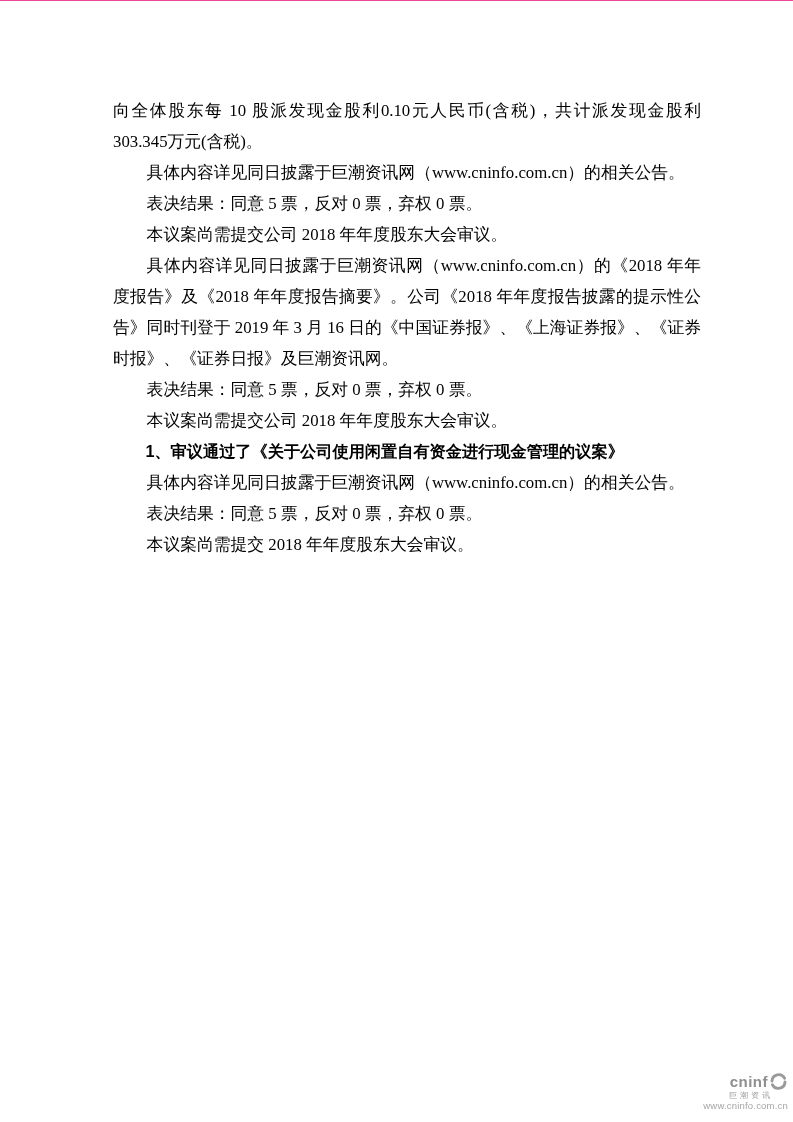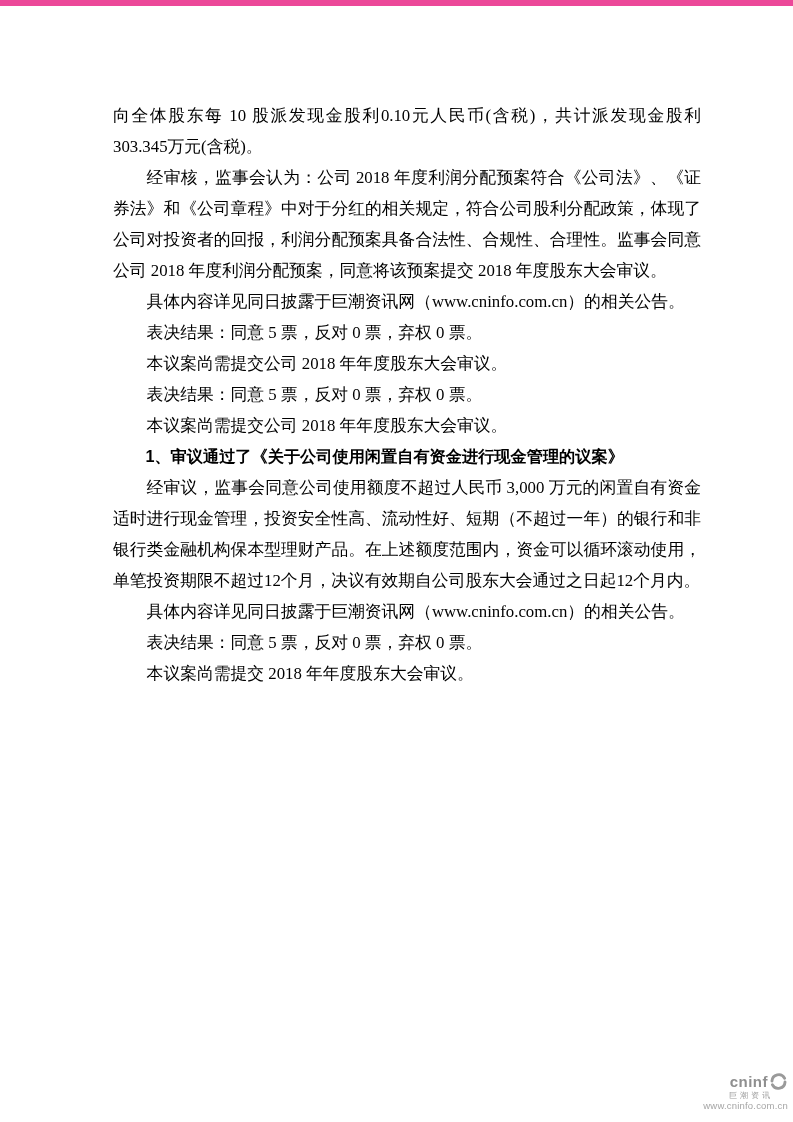--- a/index.html
+++ b/index.html
@@ -6,21 +6,21 @@
   body {
     width: 793px; height: 1122px;
     background: #ffffff;
     font-family: "Liberation Serif", "DejaVu Serif", serif;
     position: relative;
     overflow: hidden;
   }
   .page {
     position: absolute; inset: 0;
     background: #ffffff;
-    border-top: 6px solid #ec4899;
+    border-top: 1px solid #ec4899;
     padding-left: 28px;
   }
   .content {
     position: absolute;
     left: 113px; top: 94px;
     width: 588px;
     font-size: 16.8px;
     line-height: 31px;
     color: #000000;
     text-align: justify;
@@ -65,28 +65,27 @@
     letter-spacing: 0.2px;
   }
 </style>
 </head>
 <body>
 
 <div class="page">
 
   <div class="content" id="doc-body">
       <p class="body">向全体股东每 10 股派发现金股利0.10元人民币(含税)，共计派发现金股利303.345万元(含税)。</p>
-      <p class="body indent">经审核，监事会认为：公司 2018 年度利润分配预案符合《公司法》、《证券法》和《公司章程》中对于分红的相关规定，符合公司股利分配政策，体现了公司对投资者的回报，利润分配预案具备合法性、合规性、合理性。监事会同意公司 2018 年度利润分配预案，同意将该预案提交 2018 年度股东大会审议。</p>
       <p class="body indent">具体内容详见同日披露于巨潮资讯网（www.cninfo.com.cn）的相关公告。</p>
       <p class="body indent">表决结果：同意 5 票，反对 0 票，弃权 0 票。</p>
       <p class="body indent">本议案尚需提交公司 2018 年年度股东大会审议。</p>
+      <p class="body indent">具体内容详见同日披露于巨潮资讯网（www.cninfo.com.cn）的《2018 年年度报告》及《2018 年年度报告摘要》。公司《2018 年年度报告披露的提示性公告》同时刊登于 2019 年 3 月 16 日的《中国证券报》、《上海证券报》、《证券时报》、《证券日报》及巨潮资讯网。</p>
       <p class="body indent">表决结果：同意 5 票，反对 0 票，弃权 0 票。</p>
       <p class="body indent">本议案尚需提交公司 2018 年年度股东大会审议。</p>
       <p class="heading indent">1、审议通过了《关于公司使用闲置自有资金进行现金管理的议案》</p>
-      <p class="body indent">经审议，监事会同意公司使用额度不超过人民币 3,000 万元的闲置自有资金适时进行现金管理，投资安全性高、流动性好、短期（不超过一年）的银行和非银行类金融机构保本型理财产品。在上述额度范围内，资金可以循环滚动使用，单笔投资期限不超过12个月，决议有效期自公司股东大会通过之日起12个月内。</p>
       <p class="body indent">具体内容详见同日披露于巨潮资讯网（www.cninfo.com.cn）的相关公告。</p>
       <p class="body indent">表决结果：同意 5 票，反对 0 票，弃权 0 票。</p>
       <p class="body indent">本议案尚需提交 2018 年年度股东大会审议。</p>
     </div>
 
   <div class="logo">
     <div class="logo-row1">
       <span class="brand">cninf</span>
       <span class="swirl">
         <svg width="19" height="19" viewBox="0 0 24 24">

